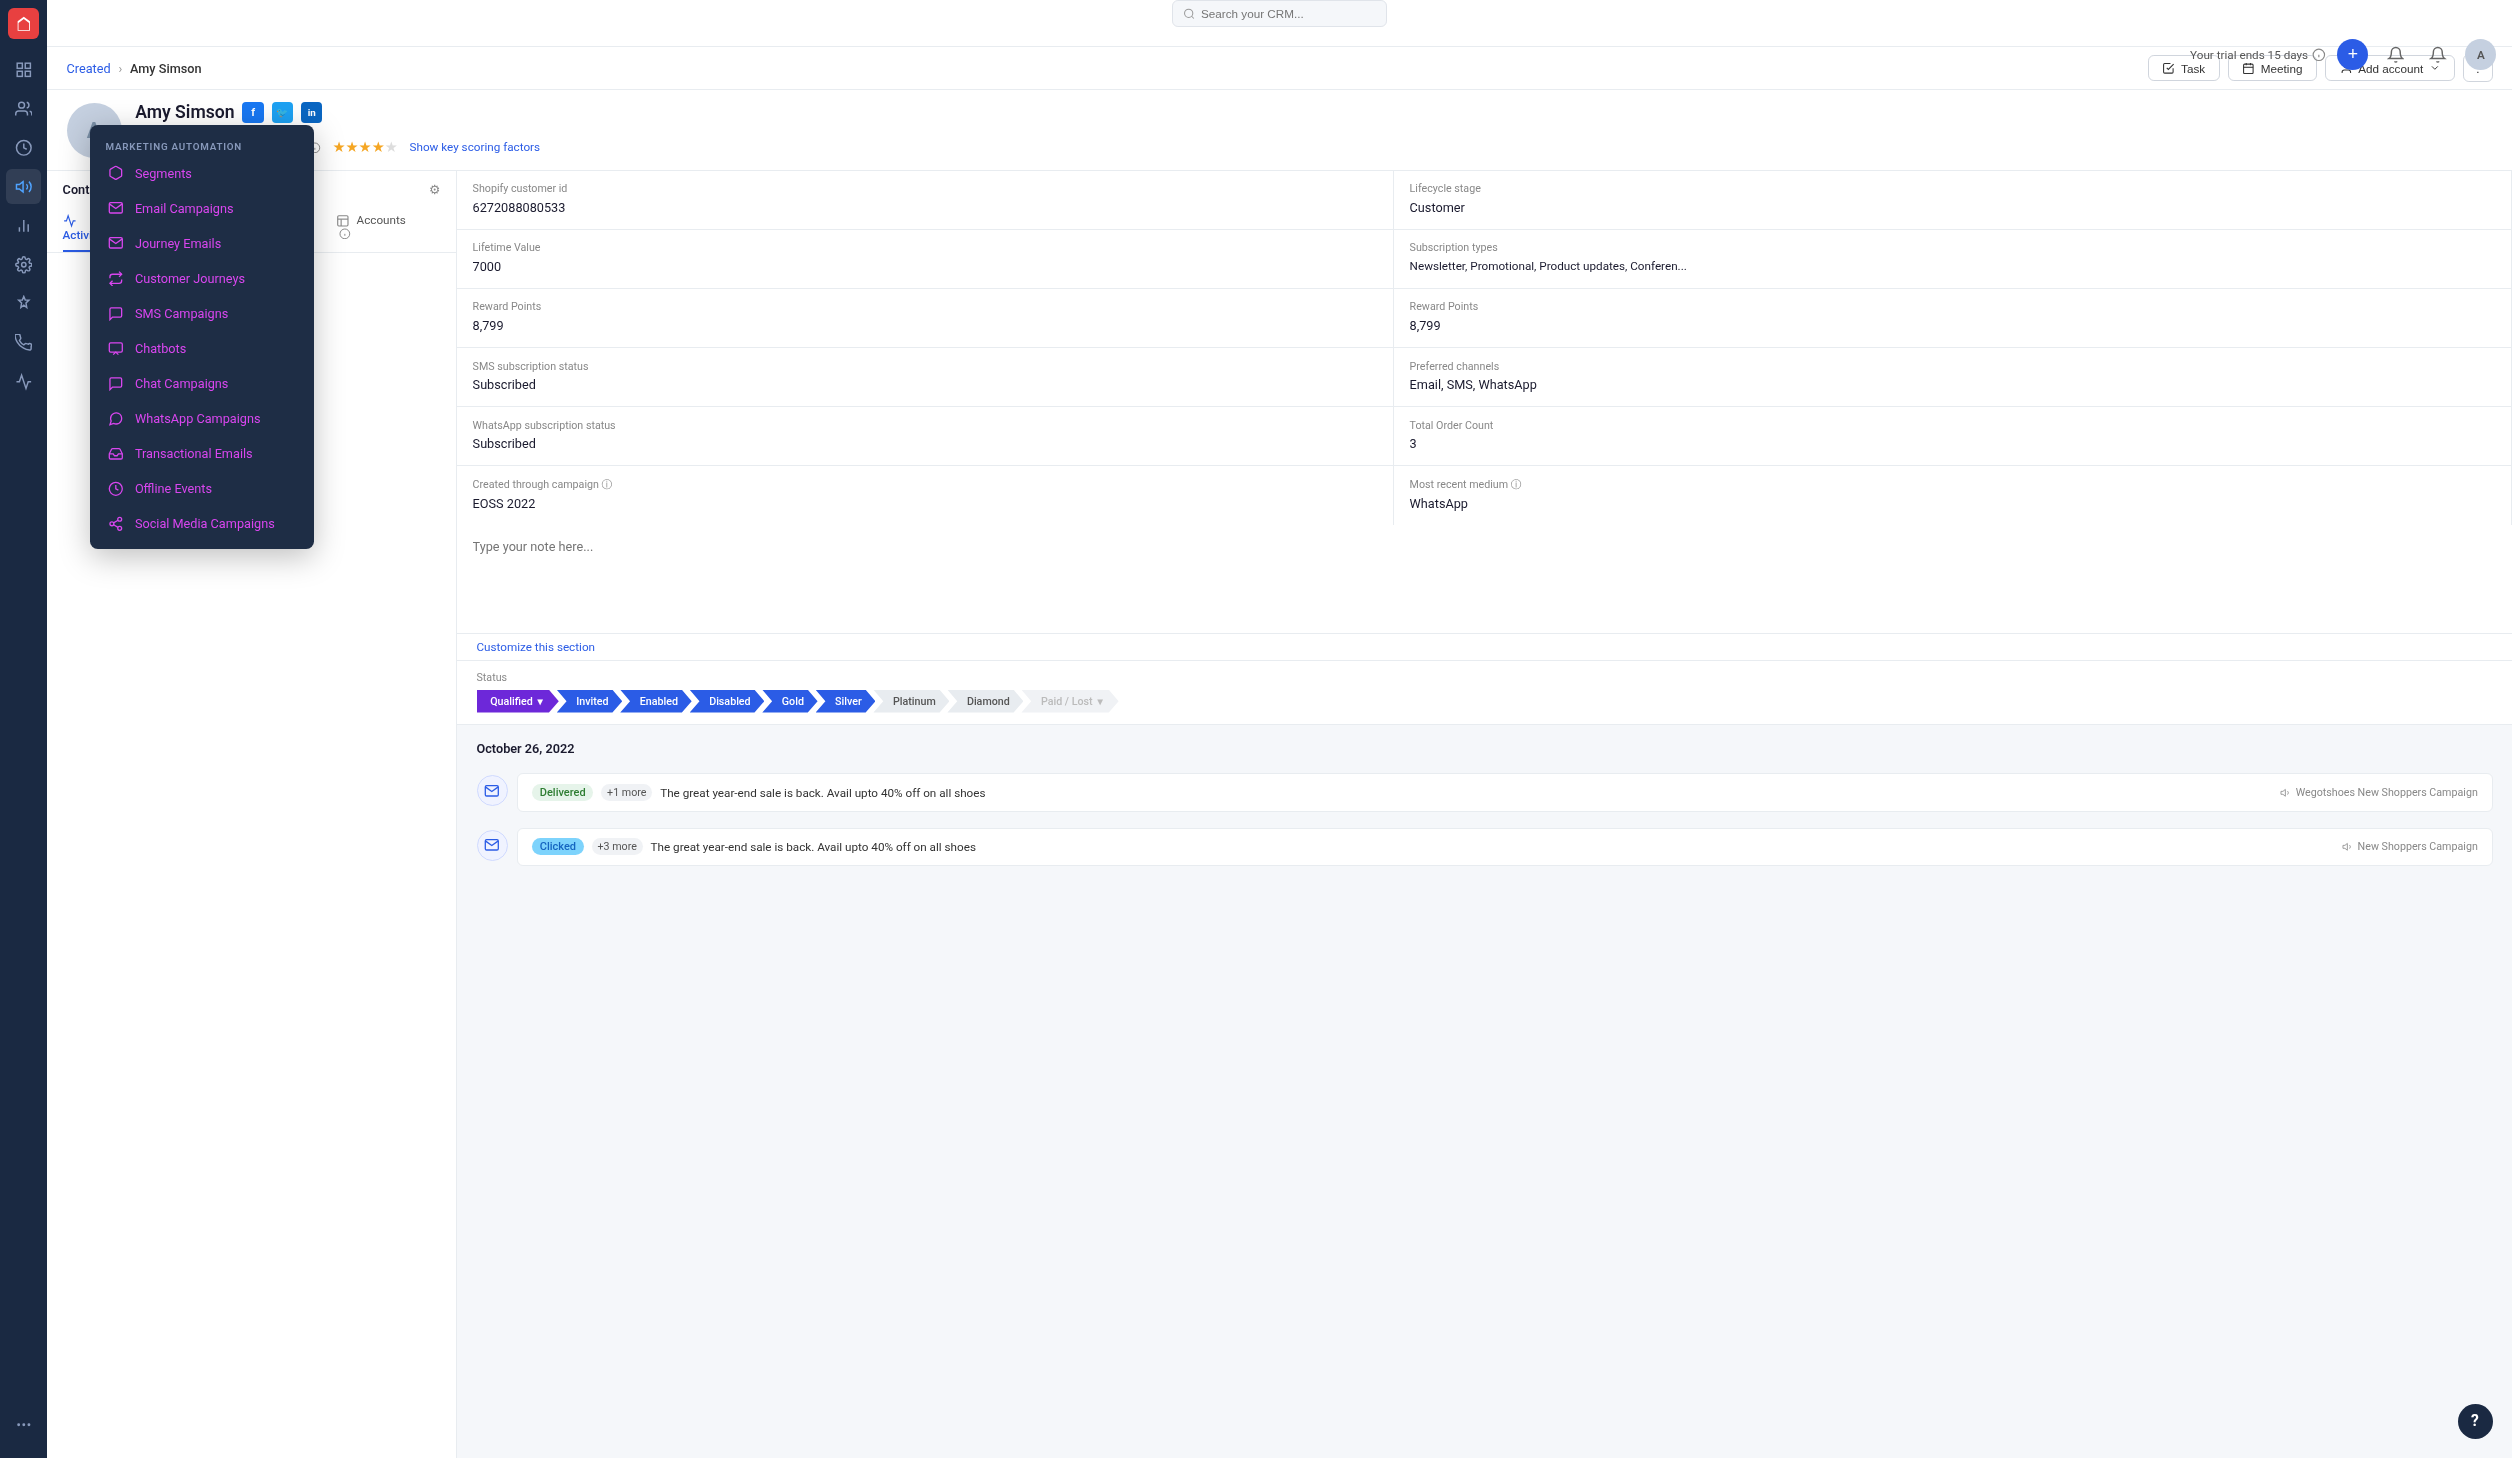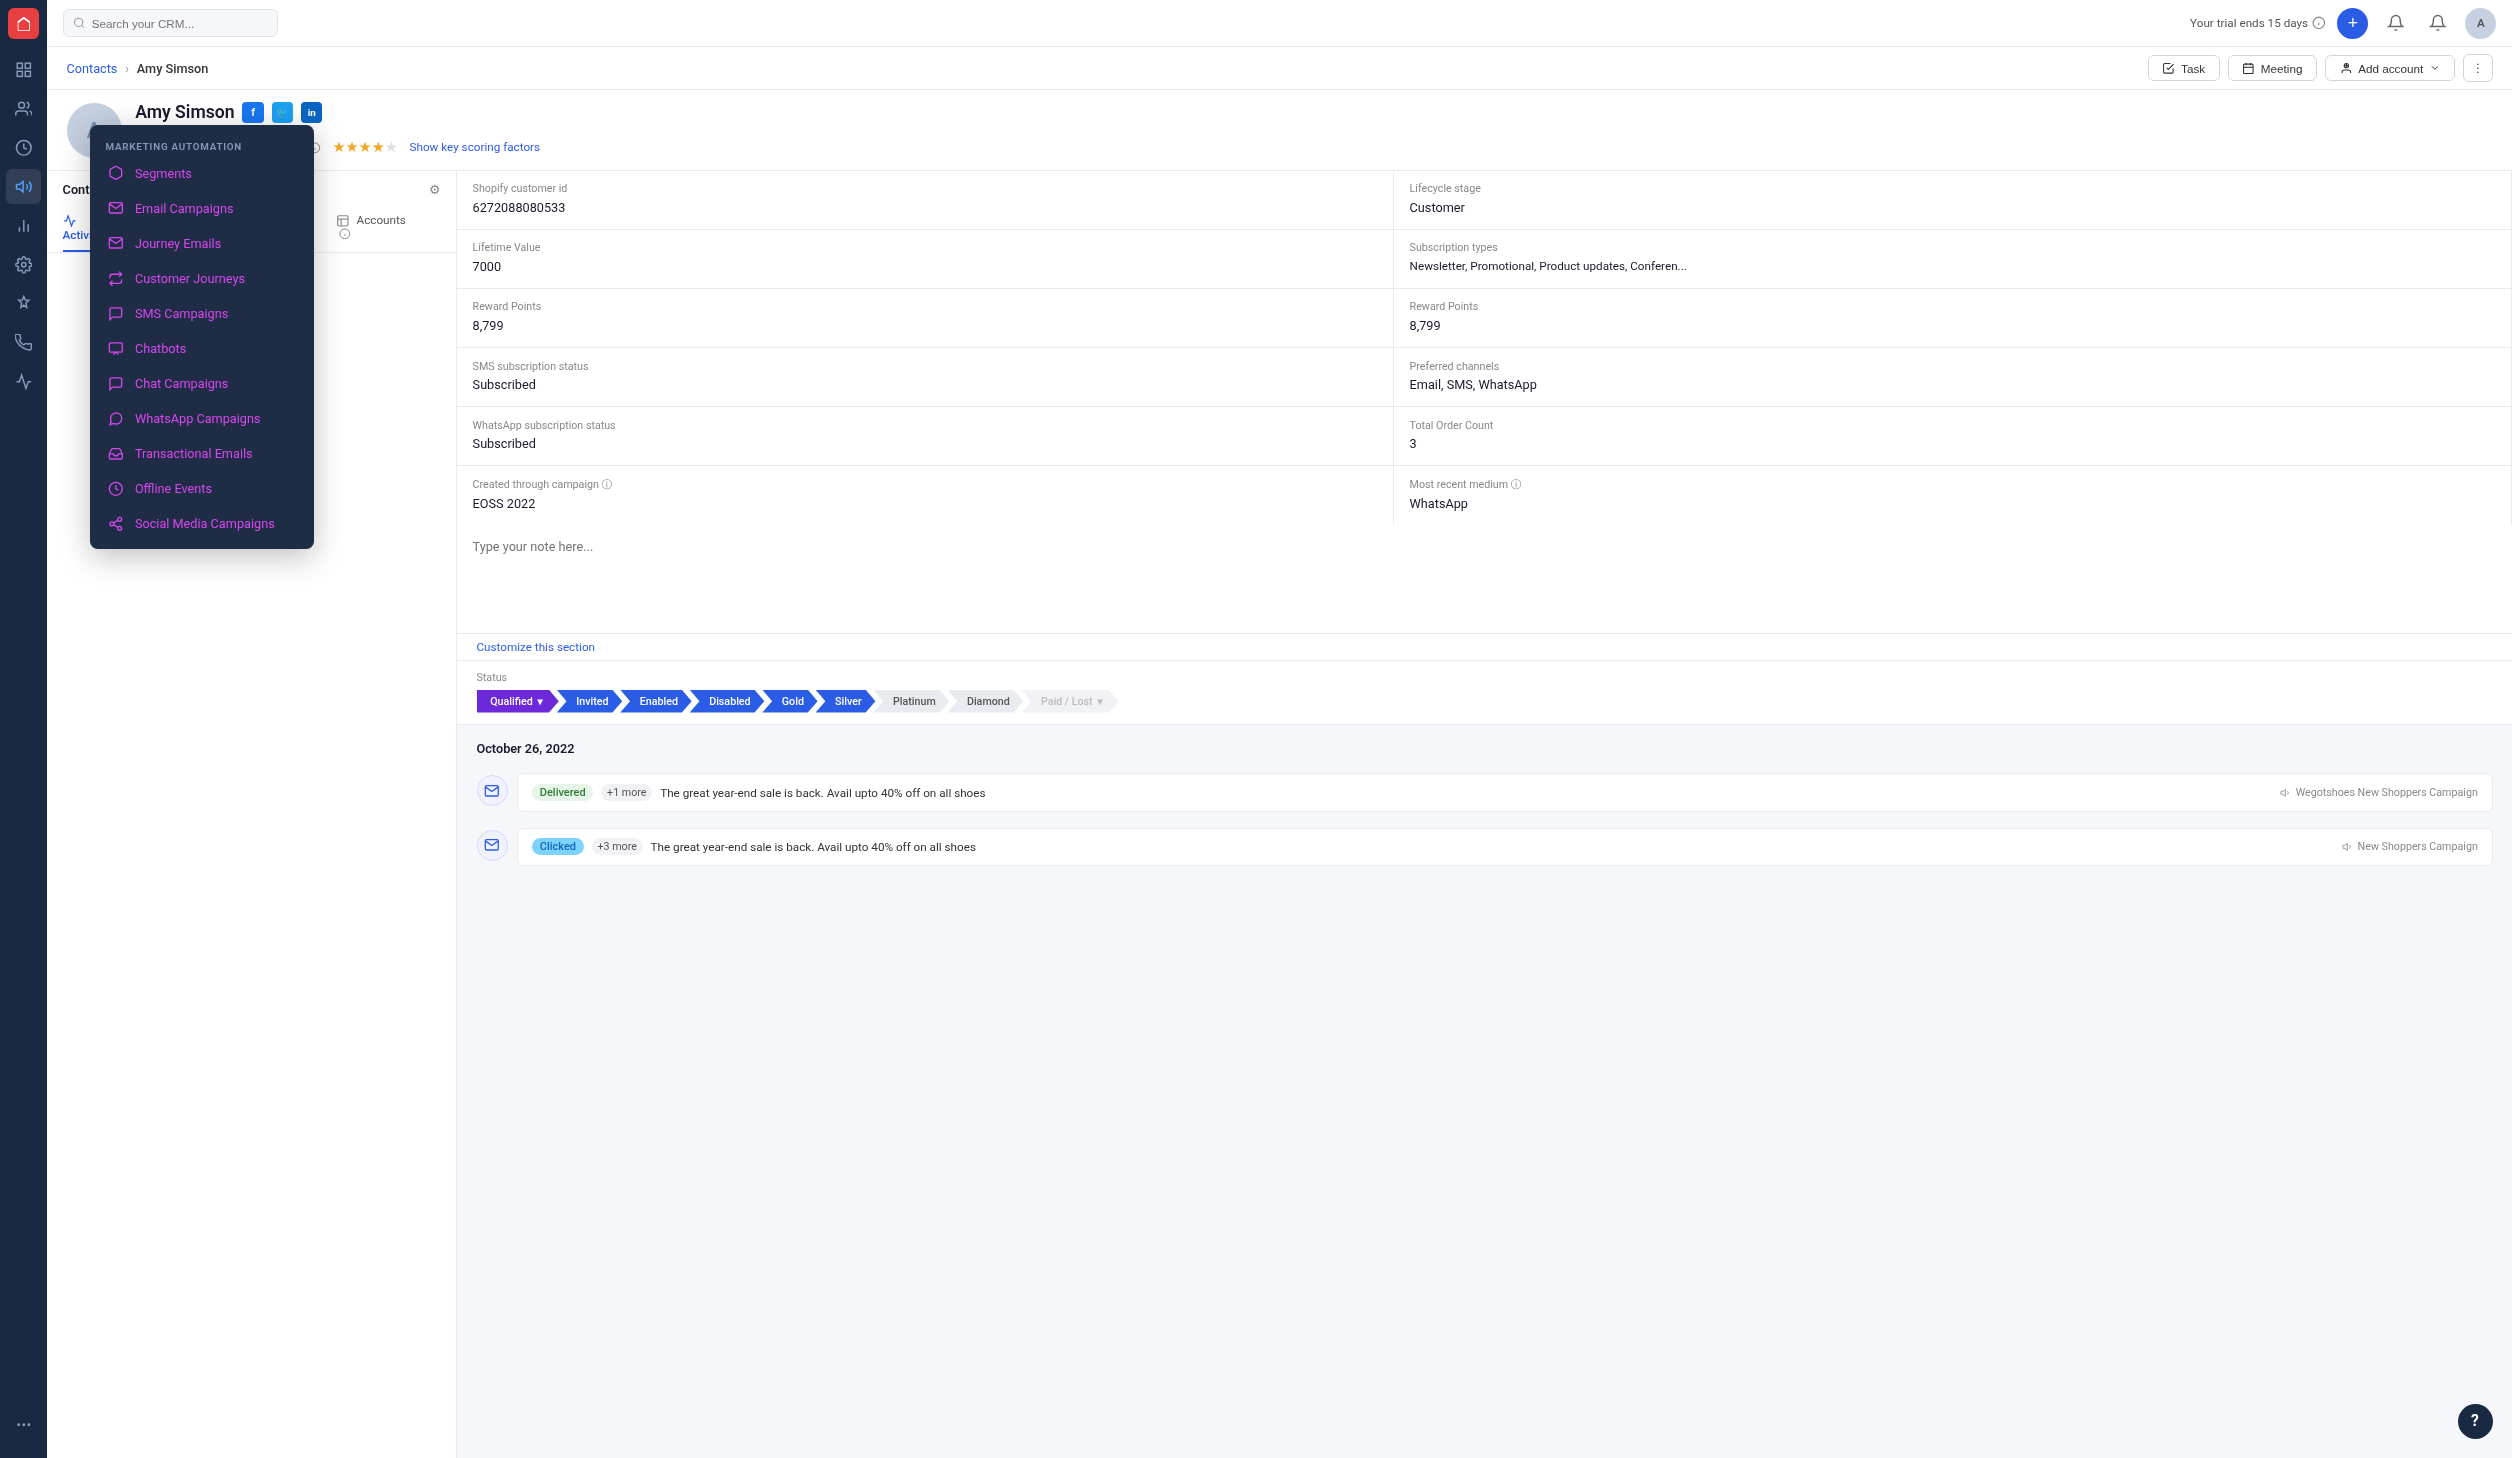--- a/index.html
+++ b/index.html
@@ -10,21 +10,21 @@
     .icon-sidebar { width: 47px; background: #1a2942; display: flex; flex-direction: column; align-items: center; padding: 7.8px 0; flex-shrink: 0; z-index: 100; }
     .icon-sidebar .logo { width: 31px; height: 31px; background: #e84040; border-radius: 5.9px; display: flex; align-items: center; justify-content: center; margin-bottom: 11.7px; }
     .icon-sidebar .logo svg { width: 17.6px; height: 17.6px; fill: white; }
     .sidebar-icon { width: 35px; height: 35px; display: flex; align-items: center; justify-content: center; border-radius: 5.9px; margin: 2px 0; cursor: pointer; color: #8899bb; }
     .sidebar-icon:hover, .sidebar-icon.active { background: rgba(255,255,255,0.1); color: white; }
     .sidebar-icon svg { width: 17.6px; height: 17.6px; }
 
     .main-content { flex: 1; display: flex; flex-direction: column; overflow: hidden; position: relative; }
 
     
-    .topbar { height: 47px; background: white; border-bottom: 1px solid #e8ecf0; display: flex; align-items: center; padding: 0 15.6px; gap: 11.7px; flex-shrink: 0; z-index: 50; }
+    .topbar { height: 47px; background: white; border-bottom: 1px solid #e8ecf0; display: flex; align-items: center; padding: 0 15.6px; gap: 11.7px; flex-shrink: 0; z-index: 50; flex-direction: column; }
     .search-box { display: flex; align-items: center; background: #f5f7fa; border: 1px solid #e0e4ea; border-radius: 5.9px; padding: 5.9px 9.8px; gap: 5.9px; width: 215px; }
     .search-box input { background: none; border: none; outline: none; font-size: 11.7px; color: #666; width: 100%; }
     .topbar-right { margin-left: auto; display: flex; align-items: center; gap: 11.7px; }
     .trial-text { font-size: 11.7px; color: #555; display: flex; align-items: center; gap: 3.9px; }
     .topbar-btn { width: 31px; height: 31px; border-radius: 50%; background: #2b5ce6; border: none; color: white; font-size: 17.6px; cursor: pointer; display: flex; align-items: center; justify-content: center; }
     .topbar-icon { width: 31px; height: 31px; display: flex; align-items: center; justify-content: center; cursor: pointer; color: #666; }
     .avatar { width: 31px; height: 31px; border-radius: 50%; background: #c5d0e0; display: flex; align-items: center; justify-content: center; font-size: 11.7px; color: #555; font-weight: 600; }
 
     
     .breadcrumb-bar { height: 43px; background: white; border-bottom: 1px solid #e8ecf0; display: flex; align-items: center; padding: 0 19.5px; gap: 7.8px; flex-shrink: 0; }
@@ -208,21 +208,21 @@
           <svg width="17.6" height="17.6" viewBox="0 0 24 24" fill="none" stroke="#666" stroke-width="2">
               <path d="M18 8A6 6 0 006 8c0 7-3 9-3 9h18s-3-2-3-9"></path>
               <path d="M13.73 21a2 2 0 01-3.46 0"></path>
             </svg>
         </div>
         <div class="avatar">A</div>
       </div>
     </div>
 
     <div class="breadcrumb-bar">
-      <span class="breadcrumb-link">Contacts</span>
+      <span class="breadcrumb-link">Created</span>
       <span class="breadcrumb-sep">›</span>
       <span class="breadcrumb-current">Amy Simson</span>
       <div class="breadcrumb-actions">
         <button class="btn">
           <svg width="12.7" height="12.7" viewBox="0 0 24 24" fill="none" stroke="currentColor" stroke-width="2">
               <polyline points="9 11 12 14 22 4"></polyline>
               <path d="M21 12v7a2 2 0 01-2 2H5a2 2 0 01-2-2V5a2 2 0 012-2h11"></path>
             </svg>
           <span>Task</span>
         </button>

